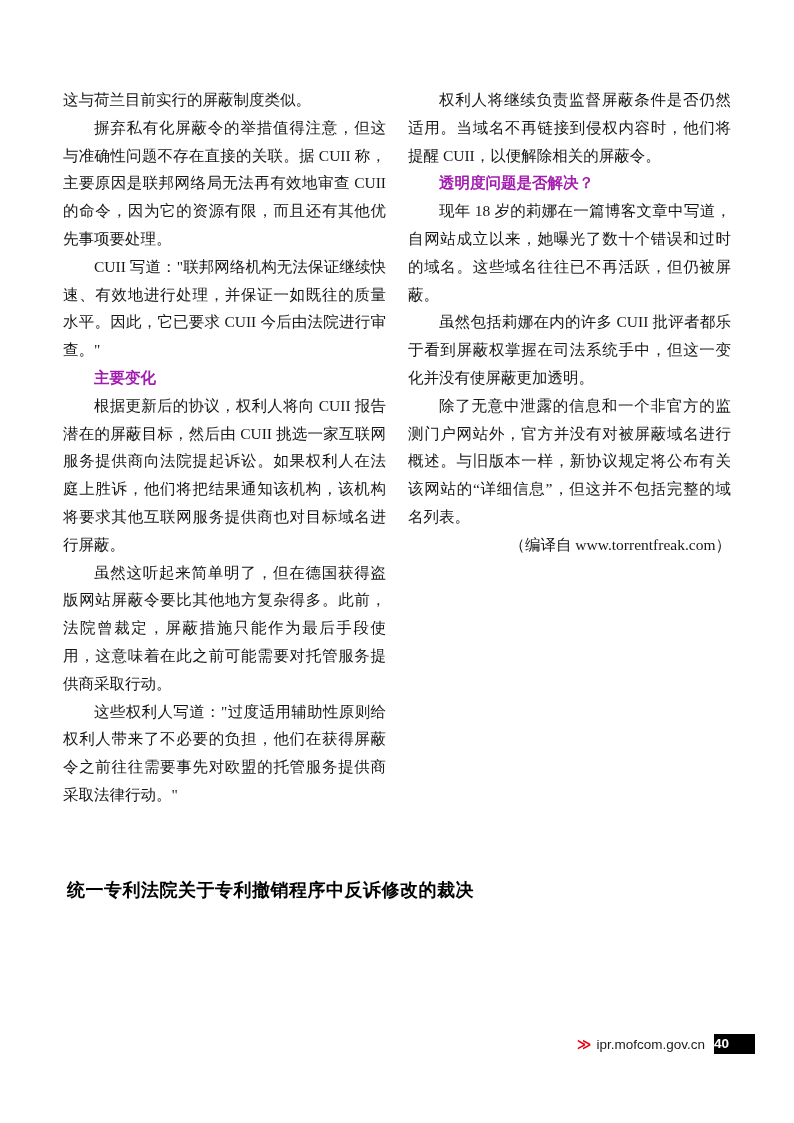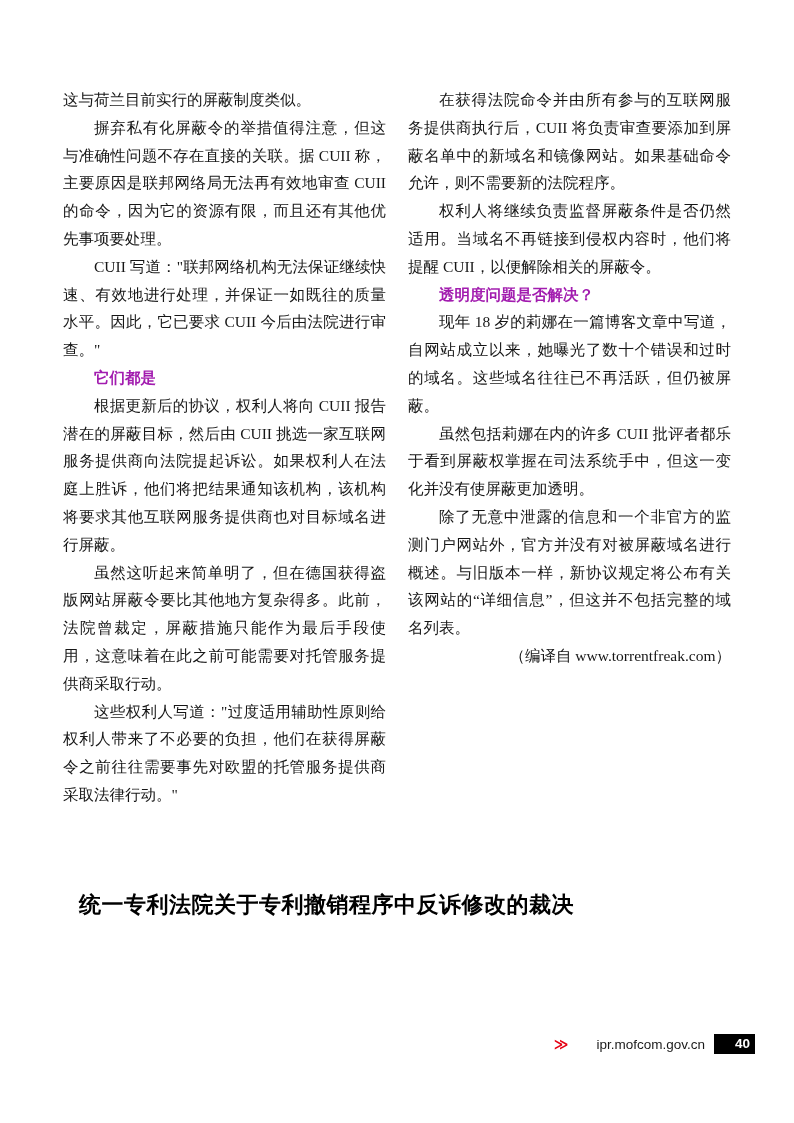--- a/index.html
+++ b/index.html
@@ -41,76 +41,74 @@
     text-indent: 0;
     text-align: right;
   }
   .next-article-title {
     position: absolute;
     left: 63px;
     top: 874px;
     width: 670px;
     font-family: "Liberation Sans", "DejaVu Sans", sans-serif;
     font-weight: bold;
-    font-size: 22px;
+    font-size: 18px;
     letter-spacing: 0.5px;
     color: #000000;
-    margin: 16px;
+    margin: 4px;
   }
   .footer {
     position: absolute;
     top: 1034px;
     right: 67px;
     display: flex;
     align-items: center;
     font-family: "Liberation Sans", "DejaVu Sans", sans-serif;
     font-size: 13.5px;
     color: #1a1a1a;
   }
   .footer .chevrons {
     color: #e60012;
     font-weight: bold;
     font-size: 14px;
     margin-right: 6px;
     letter-spacing: -1px;
   }
   .footer .site {
     color: #1a1a1a;
-    margin-left: 23px;
   }
   .footer .page-number-box {
     display: inline-block;
     margin-left: 9px;
     width: 36px;
     height: 20px;
     line-height: 20px;
     background: #000000;
     color: #ffffff;
     font-weight: bold;
-    text-align: right;
+    text-align: left;
     padding-right: 5px;
   }
 </style>
 </head>
 <body>
 
 <div class="page">
 
   <div class="col col-left">
     <p class="no-indent">这与荷兰目前实行的屏蔽制度类似。</p>
     <p>摒弃私有化屏蔽令的举措值得注意，但这与准确性问题不存在直接的关联。据 CUII 称，主要原因是联邦网络局无法再有效地审查 CUII 的命令，因为它的资源有限，而且还有其他优先事项要处理。</p>
     <p>CUII 写道："联邦网络机构无法保证继续快速、有效地进行处理，并保证一如既往的质量水平。因此，它已要求 CUII 今后由法院进行审查。"</p>
-    <p class="subhead">它们都是</p>
+    <p class="subhead">主要变化</p>
     <p>根据更新后的协议，权利人将向 CUII 报告潜在的屏蔽目标，然后由 CUII 挑选一家互联网服务提供商向法院提起诉讼。如果权利人在法庭上胜诉，他们将把结果通知该机构，该机构将要求其他互联网服务提供商也对目标域名进行屏蔽。</p>
     <p>虽然这听起来简单明了，但在德国获得盗版网站屏蔽令要比其他地方复杂得多。此前，法院曾裁定，屏蔽措施只能作为最后手段使用，这意味着在此之前可能需要对托管服务提供商采取行动。</p>
     <p>这些权利人写道："过度适用辅助性原则给权利人带来了不必要的负担，他们在获得屏蔽令之前往往需要事先对欧盟的托管服务提供商采取法律行动。"</p>
   </div>
 
   <div class="col col-right">
-    <p>在获得法院命令并由所有参与的互联网服务提供商执行后，CUII 将负责审查要添加到屏蔽名单中的新域名和镜像网站。如果基础命令允许，则不需要新的法院程序。</p>
     <p>权利人将继续负责监督屏蔽条件是否仍然适用。当域名不再链接到侵权内容时，他们将提醒 CUII，以便解除相关的屏蔽令。</p>
     <p class="subhead">透明度问题是否解决？</p>
     <p>现年 18 岁的莉娜在一篇博客文章中写道，自网站成立以来，她曝光了数十个错误和过时的域名。这些域名往往已不再活跃，但仍被屏蔽。</p>
     <p>虽然包括莉娜在内的许多 CUII 批评者都乐于看到屏蔽权掌握在司法系统手中，但这一变化并没有使屏蔽更加透明。</p>
     <p>除了无意中泄露的信息和一个非官方的监测门户网站外，官方并没有对被屏蔽域名进行概述。与旧版本一样，新协议规定将公布有关该网站的“详细信息”，但这并不包括完整的域名列表。</p>
     <p class="credit">（编译自 www.torrentfreak.com）</p>
   </div>
 
   <h1 class="next-article-title">统一专利法院关于专利撤销程序中反诉修改的裁决</h1>
 

